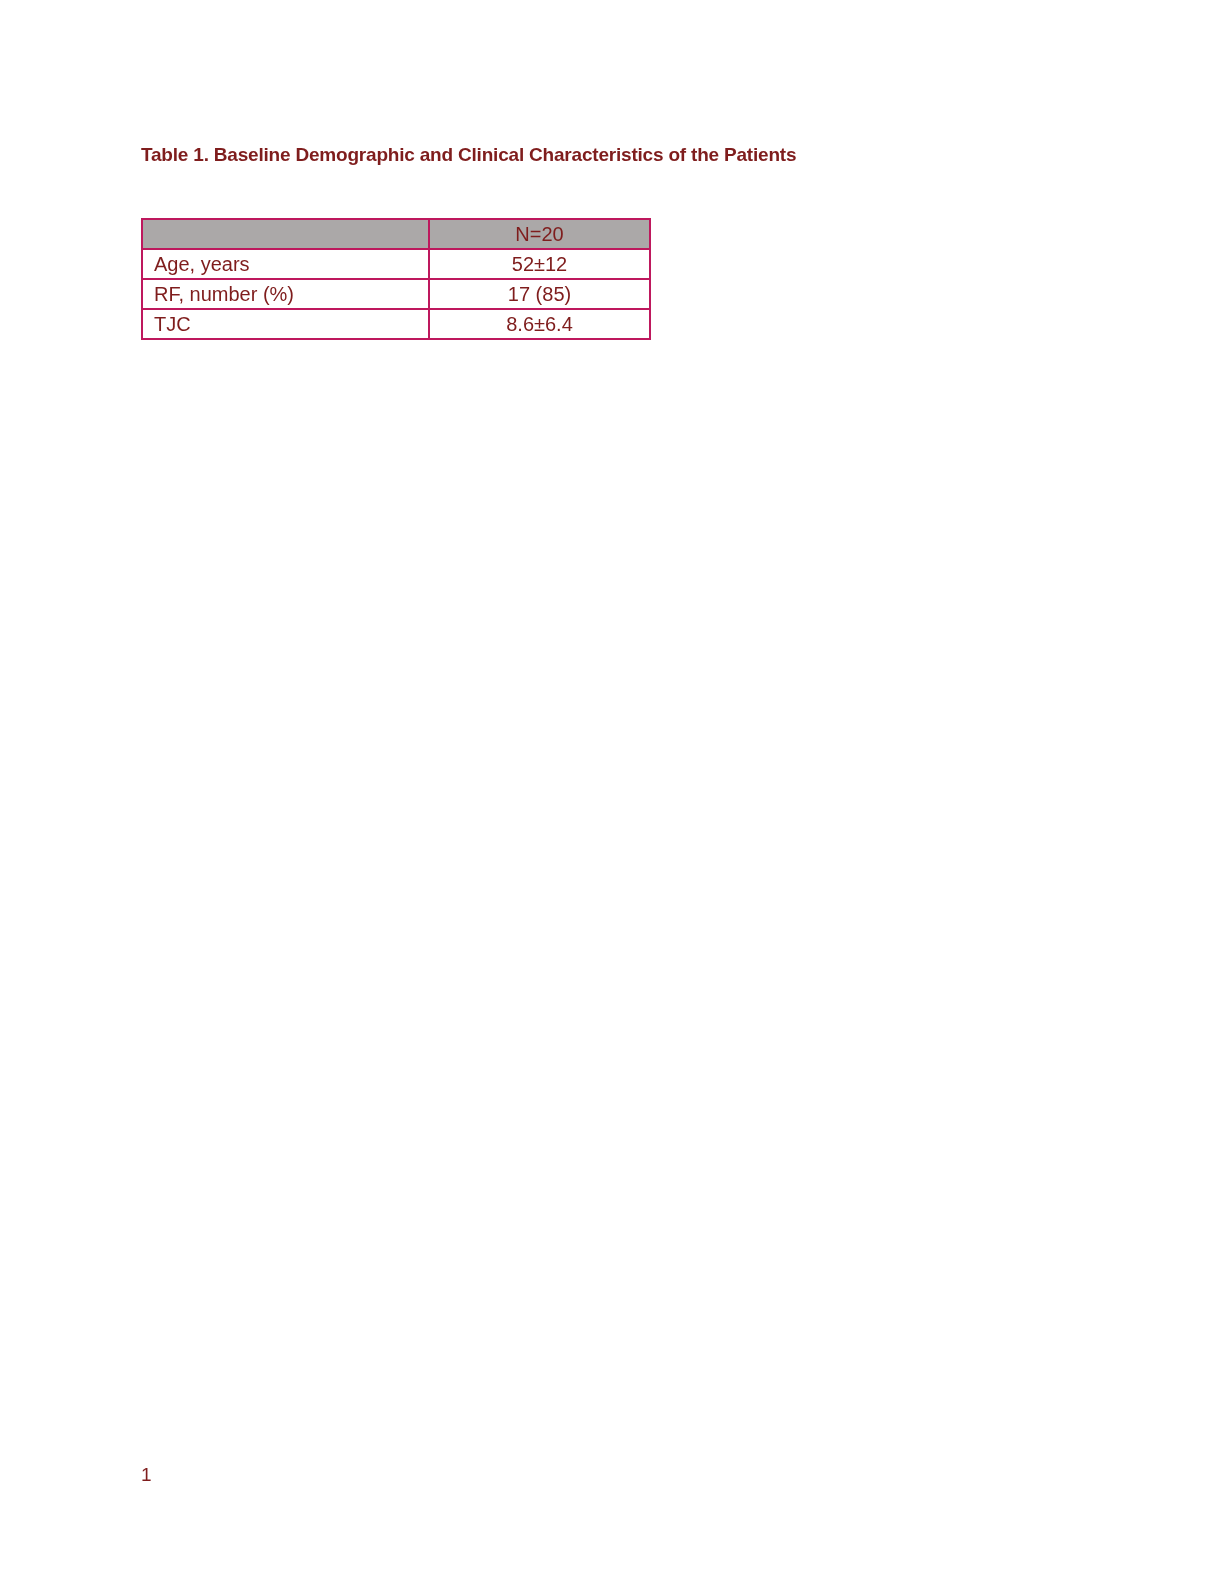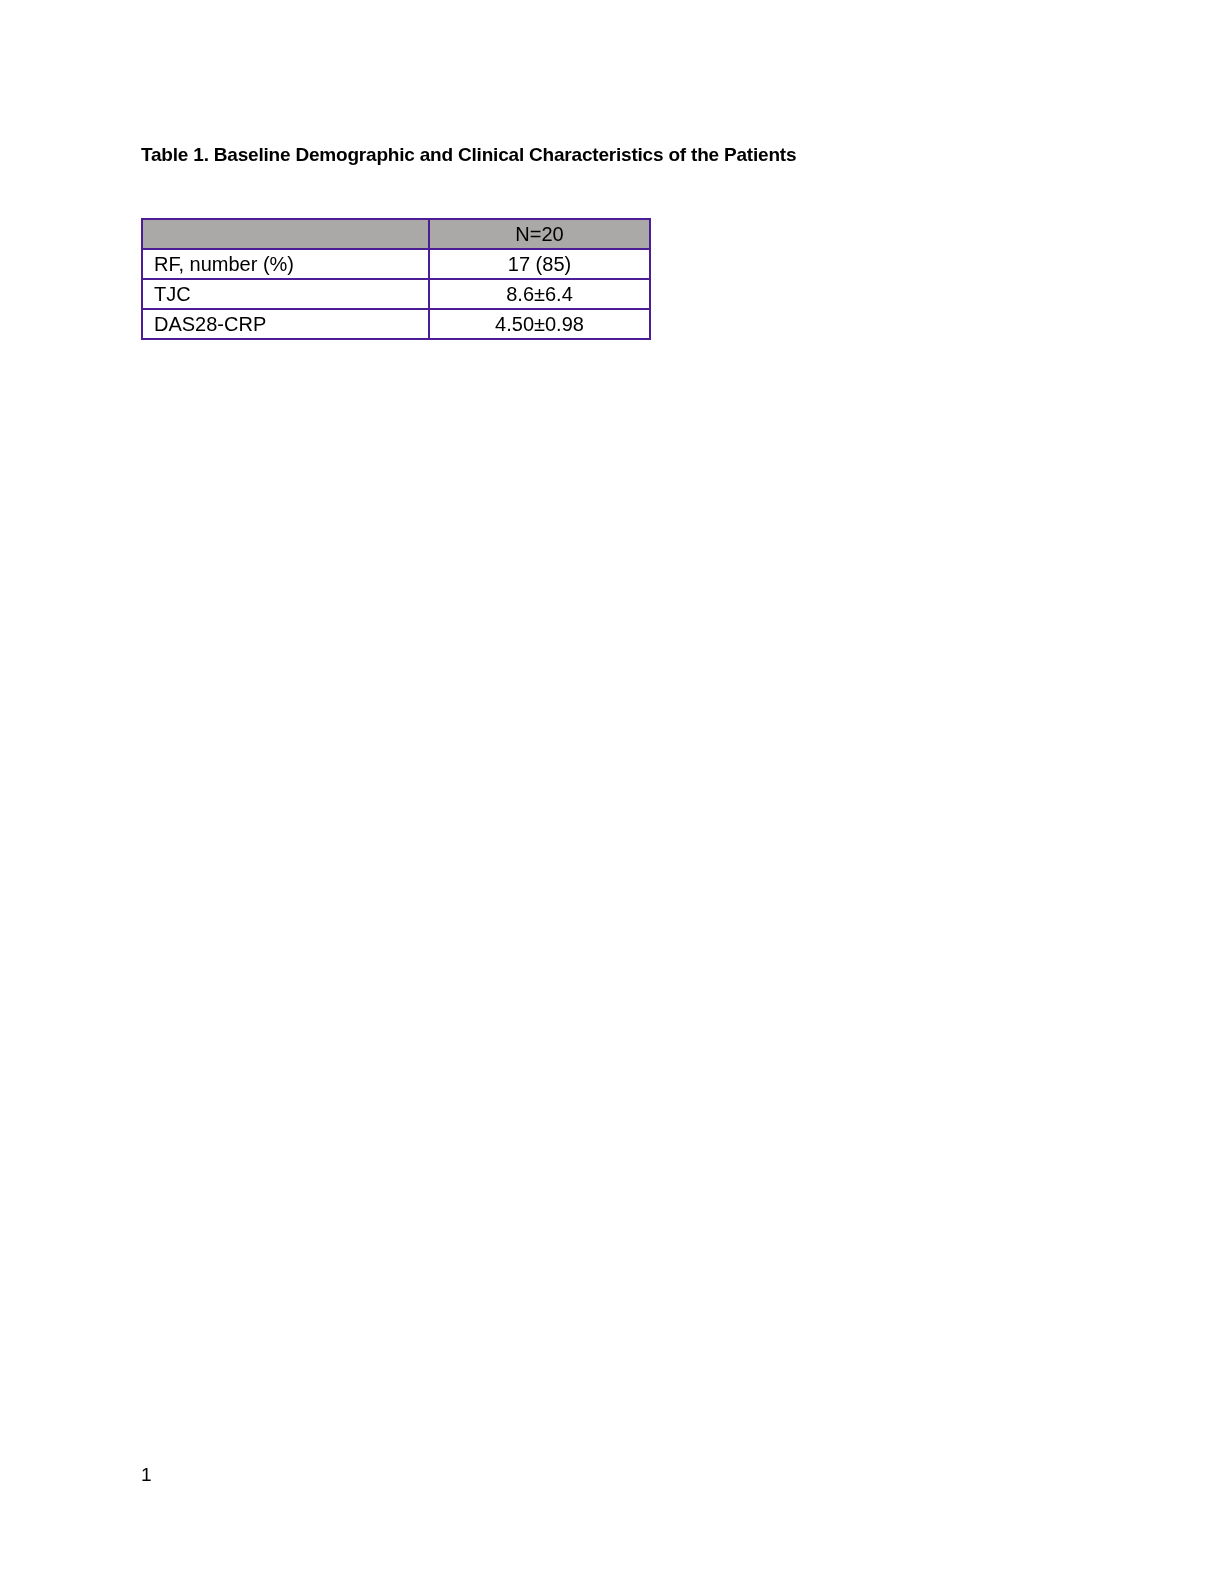--- a/index.html
+++ b/index.html
@@ -6,21 +6,21 @@
     margin: 0;
     padding: 0;
     background: #ffffff;
   }
   .page {
     position: relative;
     width: 1224px;
     height: 1584px;
     background: #ffffff;
     font-family: "Liberation Sans", sans-serif;
-    color: #000000;
+    color: #7f1d1d;
     overflow: hidden;
   }
   .doc-title {
     position: absolute;
     left: 141px;
     top: 144px;
     font-size: 19px;
     font-weight: bold;
     letter-spacing: -0.2px;
     white-space: nowrap;
@@ -29,21 +29,21 @@
     position: absolute;
     left: 141px;
     top: 218px;
     width: 508px;
     border-collapse: collapse;
     table-layout: fixed;
   }
   col.c-label { width: 287px; }
   col.c-value { width: 221px; }
   table.data-table td {
-    border: 2px solid #4c1d95;
+    border: 2px solid #be185d;
     font-size: 20px;
     line-height: 26px;
     padding: 1px 11px;
     vertical-align: top;
     overflow: hidden;
   }
   tr.header-row td {
     background: #ABA8A8;
   }
   td.value-cell {
@@ -72,29 +72,29 @@
     <colgroup>
       <col class="c-label">
       <col class="c-value">
     </colgroup>
     <tbody>
       <tr class="header-row">
         <td class="label-cell"></td>
         <td class="value-cell">N=20</td>
       </tr>
       <tr>
+        <td class="label-cell">Age, years</td>
+        <td class="value-cell">52±12</td>
+      </tr>
+      <tr>
         <td class="label-cell">RF, number (%)</td>
         <td class="value-cell">17 (85)</td>
       </tr>
       <tr>
         <td class="label-cell">TJC</td>
         <td class="value-cell">8.6±6.4</td>
-      </tr>
-      <tr>
-        <td class="label-cell">DAS28-CRP</td>
-        <td class="value-cell">4.50±0.98</td>
       </tr>
     </tbody>
   </table>
 
   <div class="page-number">1</div>
 
 </div>
 
 </body></html>

